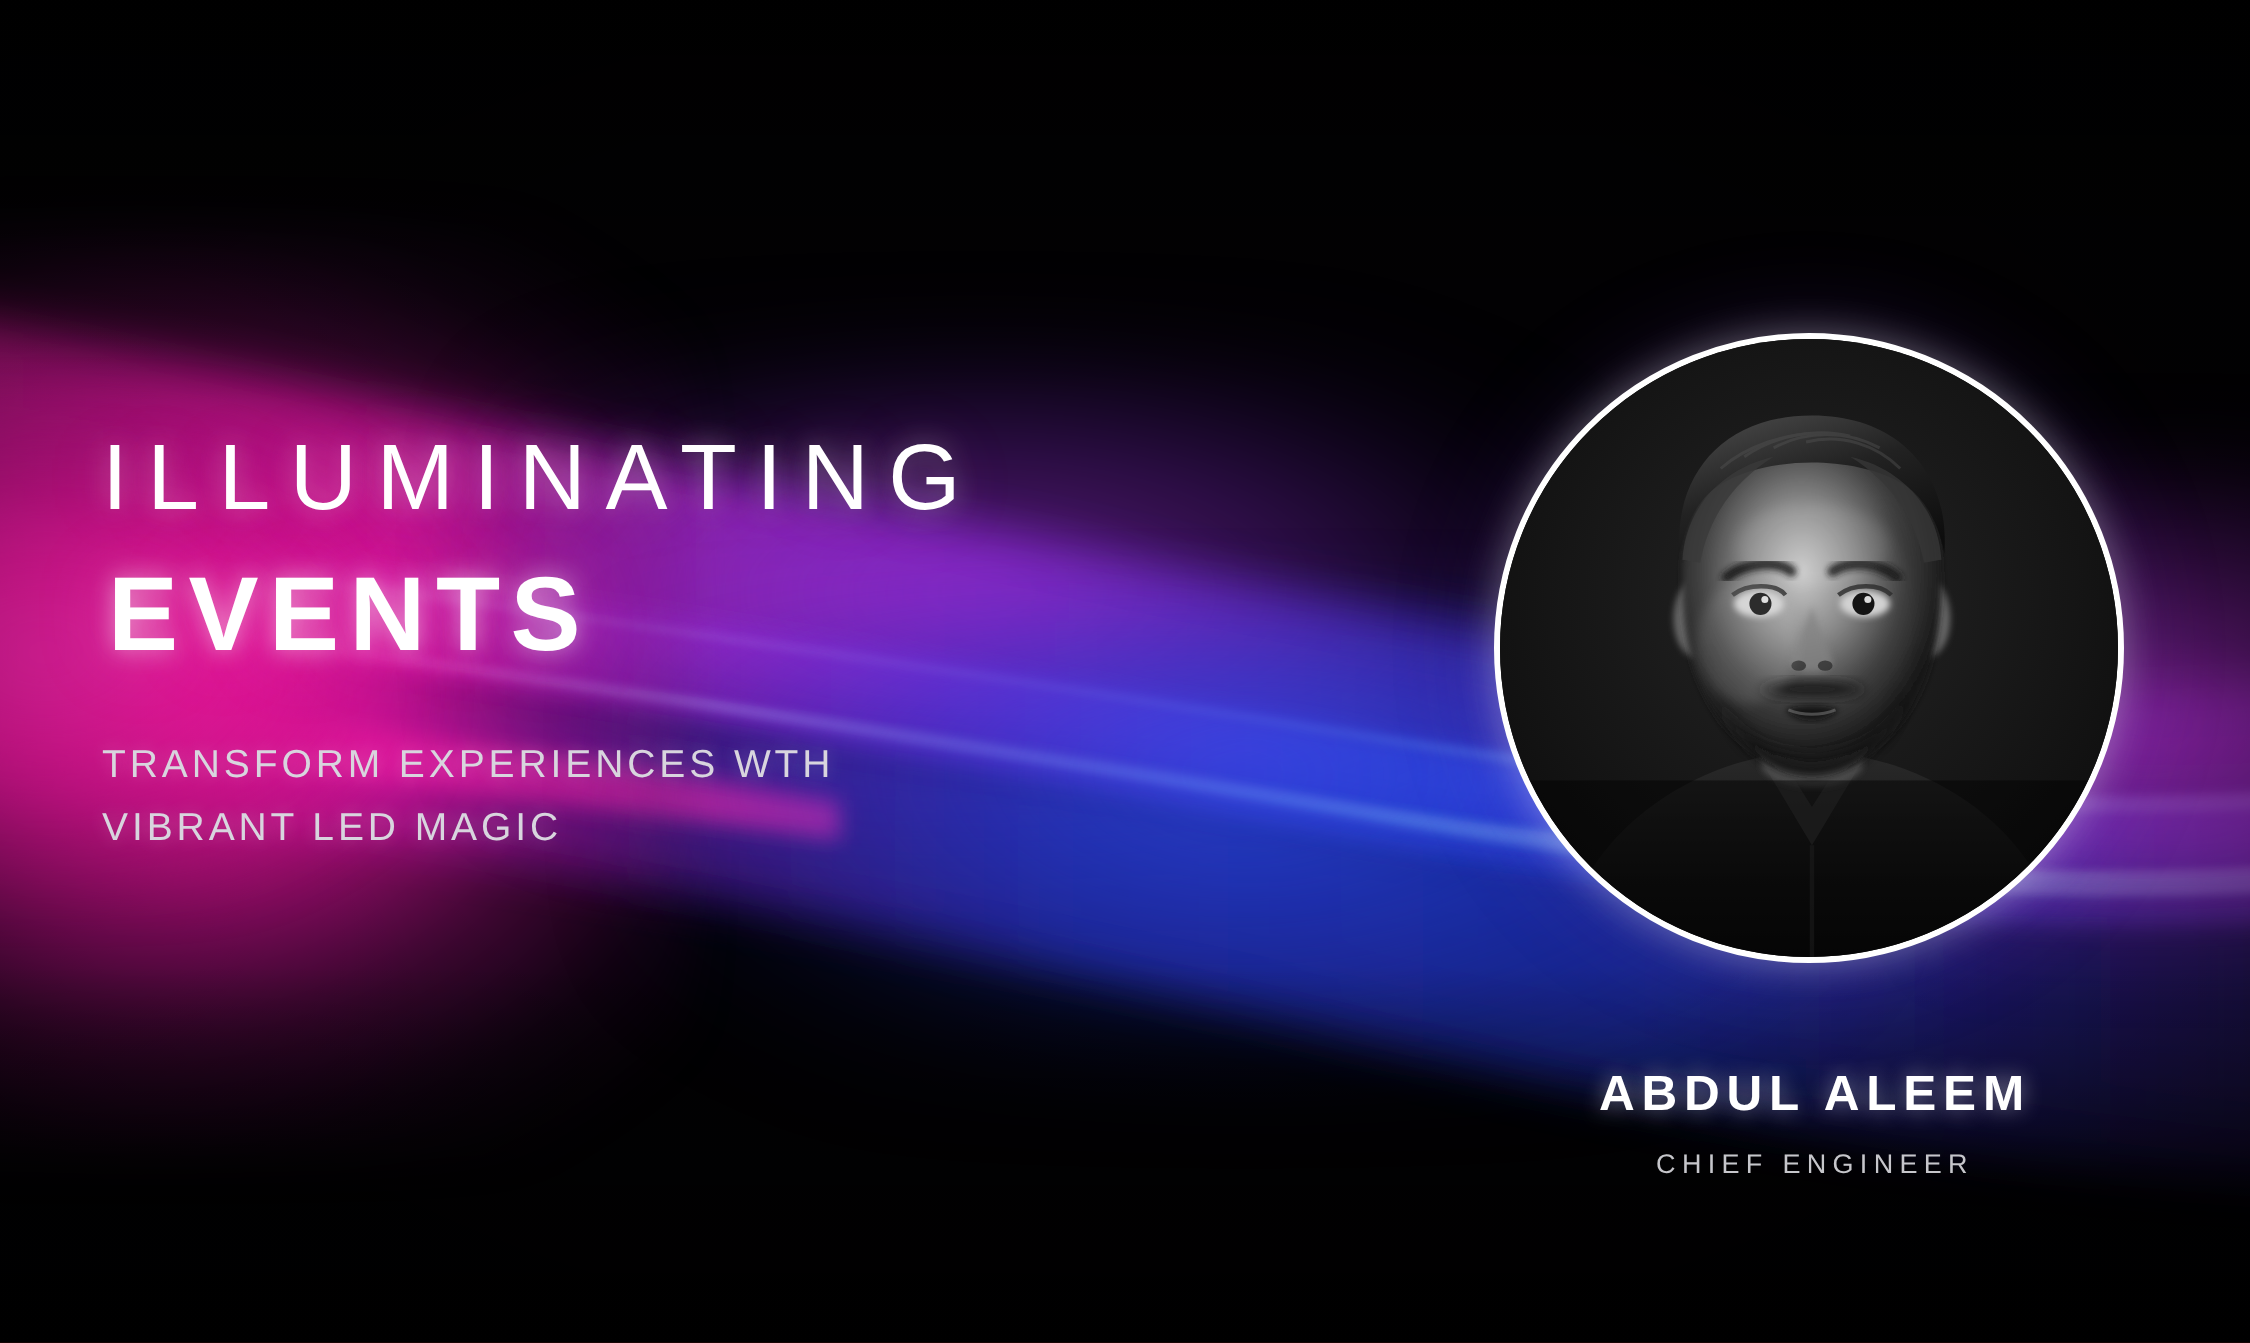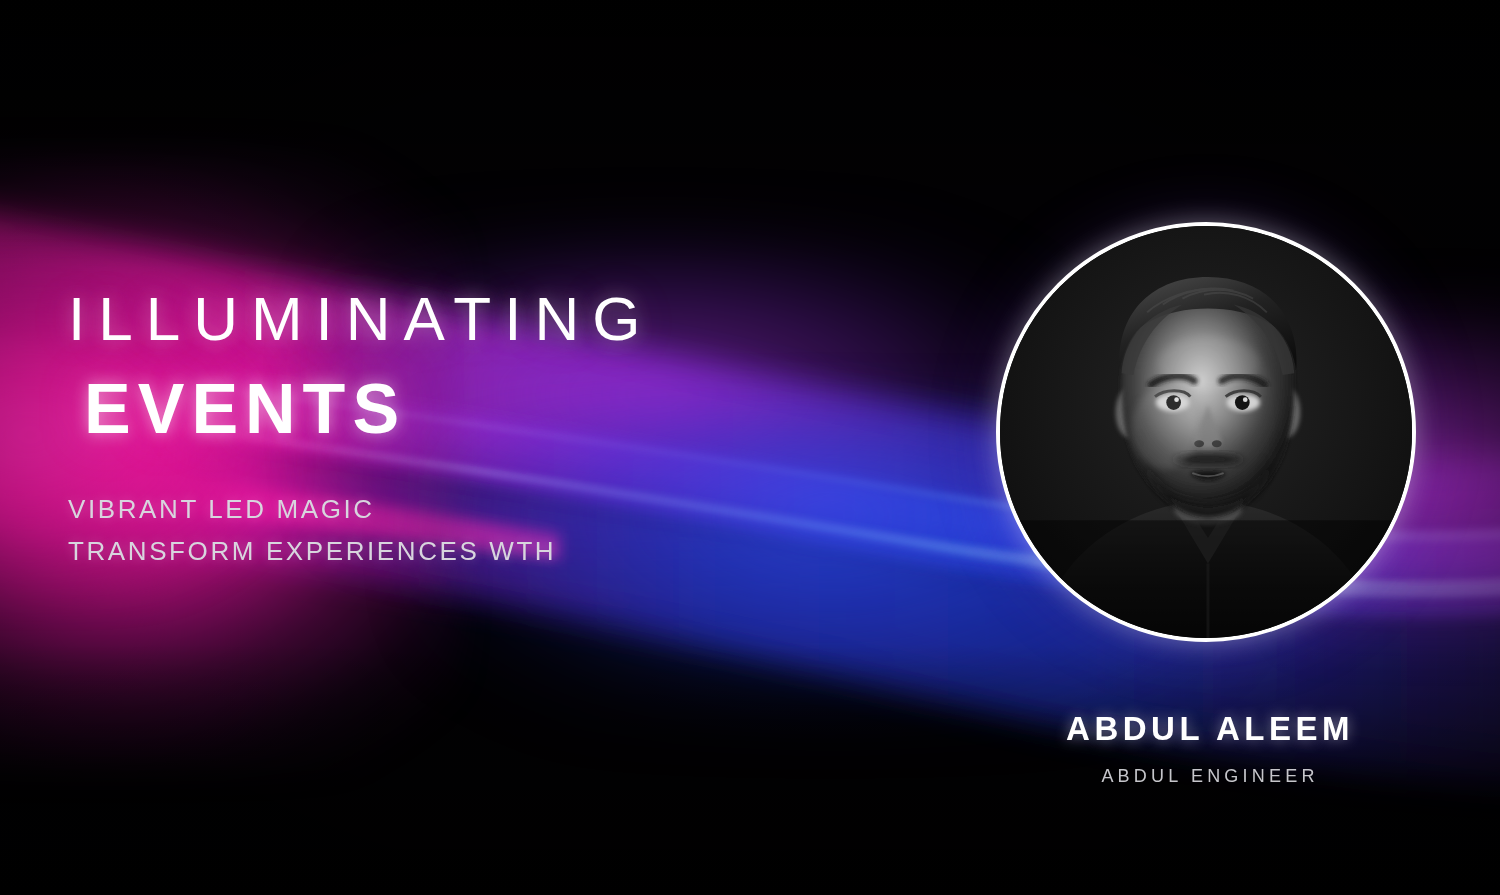--- a/index.html
+++ b/index.html
@@ -130,21 +130,21 @@
     margin: 0;
     white-space: nowrap;
     text-shadow: 0 0 18px rgba(255,255,255,0.35), 0 0 42px rgba(255,120,220,0.25);
   }
   .title-bold {
     font-size: 70px;
     font-weight: 800;
     letter-spacing: 7px;
     color: #ffffff;
     line-height: 1;
-    margin: 24px 0 0 16px;
+    margin: 24px 0 0 4px;
     white-space: nowrap;
     text-shadow: 0 0 16px rgba(255,255,255,0.55), 0 0 48px rgba(255,120,220,0.35);
   }
   .tagline {
     margin: 44px 0 0 0;
     font-size: 26px;
     font-weight: 400;
     letter-spacing: 2.6px;
     line-height: 1.62;
     color: #d8d5de;
@@ -290,22 +290,22 @@
   <div class="glow-magenta-core"></div>
   <div class="glow-violet"></div>
   <div class="glow-blue"></div>
   <div class="glow-right"></div>
   <div class="vignette"></div>
 
   <div class="headline">
     <h1 class="title-thin">ILLUMINATING</h1>
     <h1 class="title-bold">EVENTS</h1>
     <p class="tagline">
+      <span class="ln">TRANSFORM EXPERIENCES WTH</span>
       <span class="ln">VIBRANT LED MAGIC</span>
-      <span class="ln">TRANSFORM EXPERIENCES WTH</span>
     </p>
   </div>
 
   <div class="portrait">
     <svg class="portrait-photo" viewBox="0 0 420 420">
       <defs>
         <radialGradient id="faceLight" cx="0.46" cy="0.40" r="0.55">
           <stop offset="0%" stop-color="#cfcac4"></stop>
           <stop offset="38%" stop-color="#8e8881"></stop>
           <stop offset="70%" stop-color="#474341"></stop>
@@ -405,16 +405,16 @@
       <ellipse cx="212" cy="140" rx="52" ry="28" fill="#ffffff" opacity="0.07" filter="url(#softBeard)"></ellipse>
 
       <path d="M 256 110 C 296 150, 300 236, 256 282 C 290 250, 304 168, 256 110 Z" fill="#000000" opacity="0.35" filter="url(#softBeard)"></path>
 
       <rect x="0" y="300" width="420" height="120" fill="#000000" opacity="0.45"></rect>
     </svg>
   </div>
 
   <div class="credit">
     <div class="credit-name">ABDUL ALEEM</div>
-    <div class="credit-role">ABDUL ENGINEER</div>
+    <div class="credit-role">CHIEF ENGINEER</div>
   </div>
 
 </div>
 
 </body></html>

